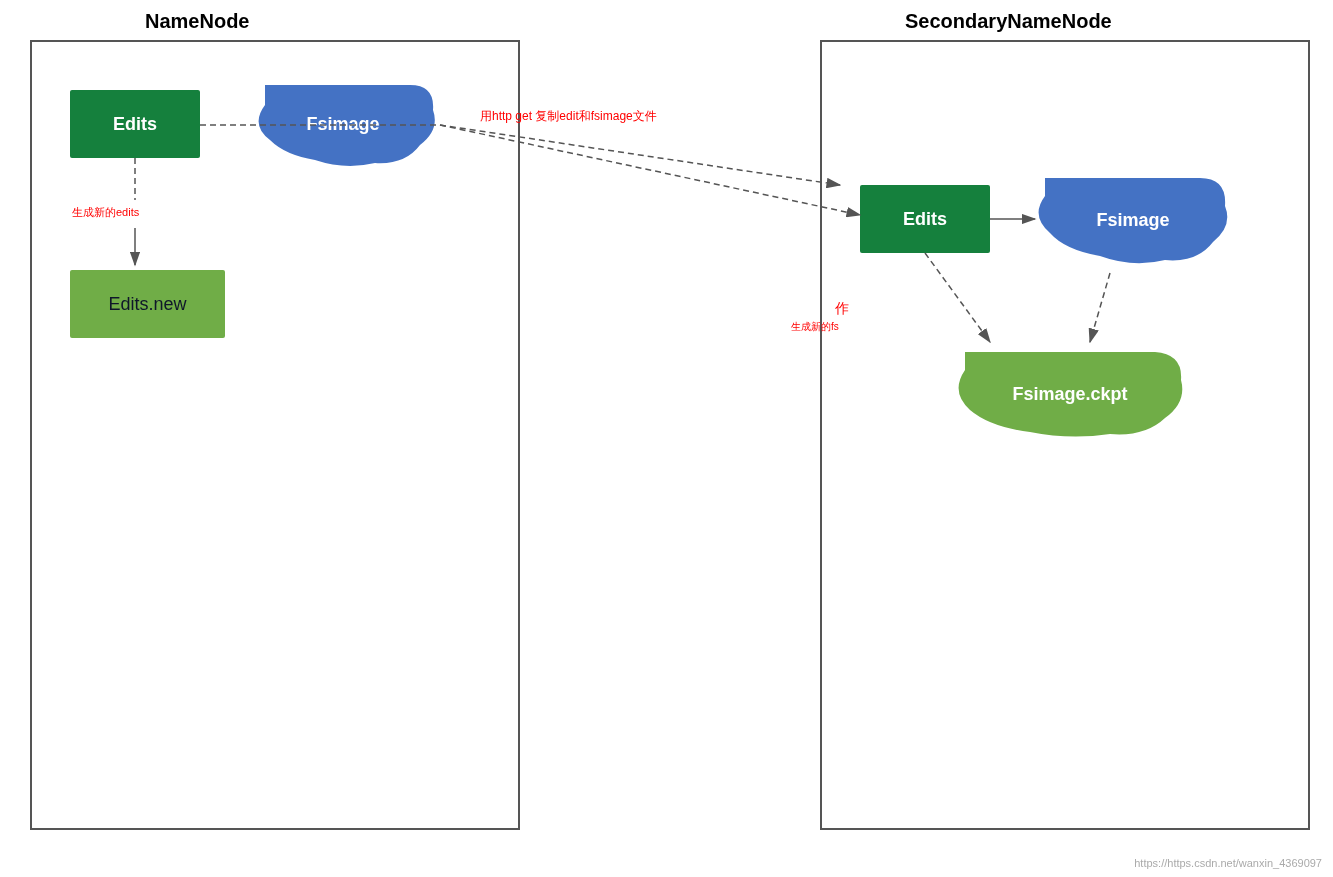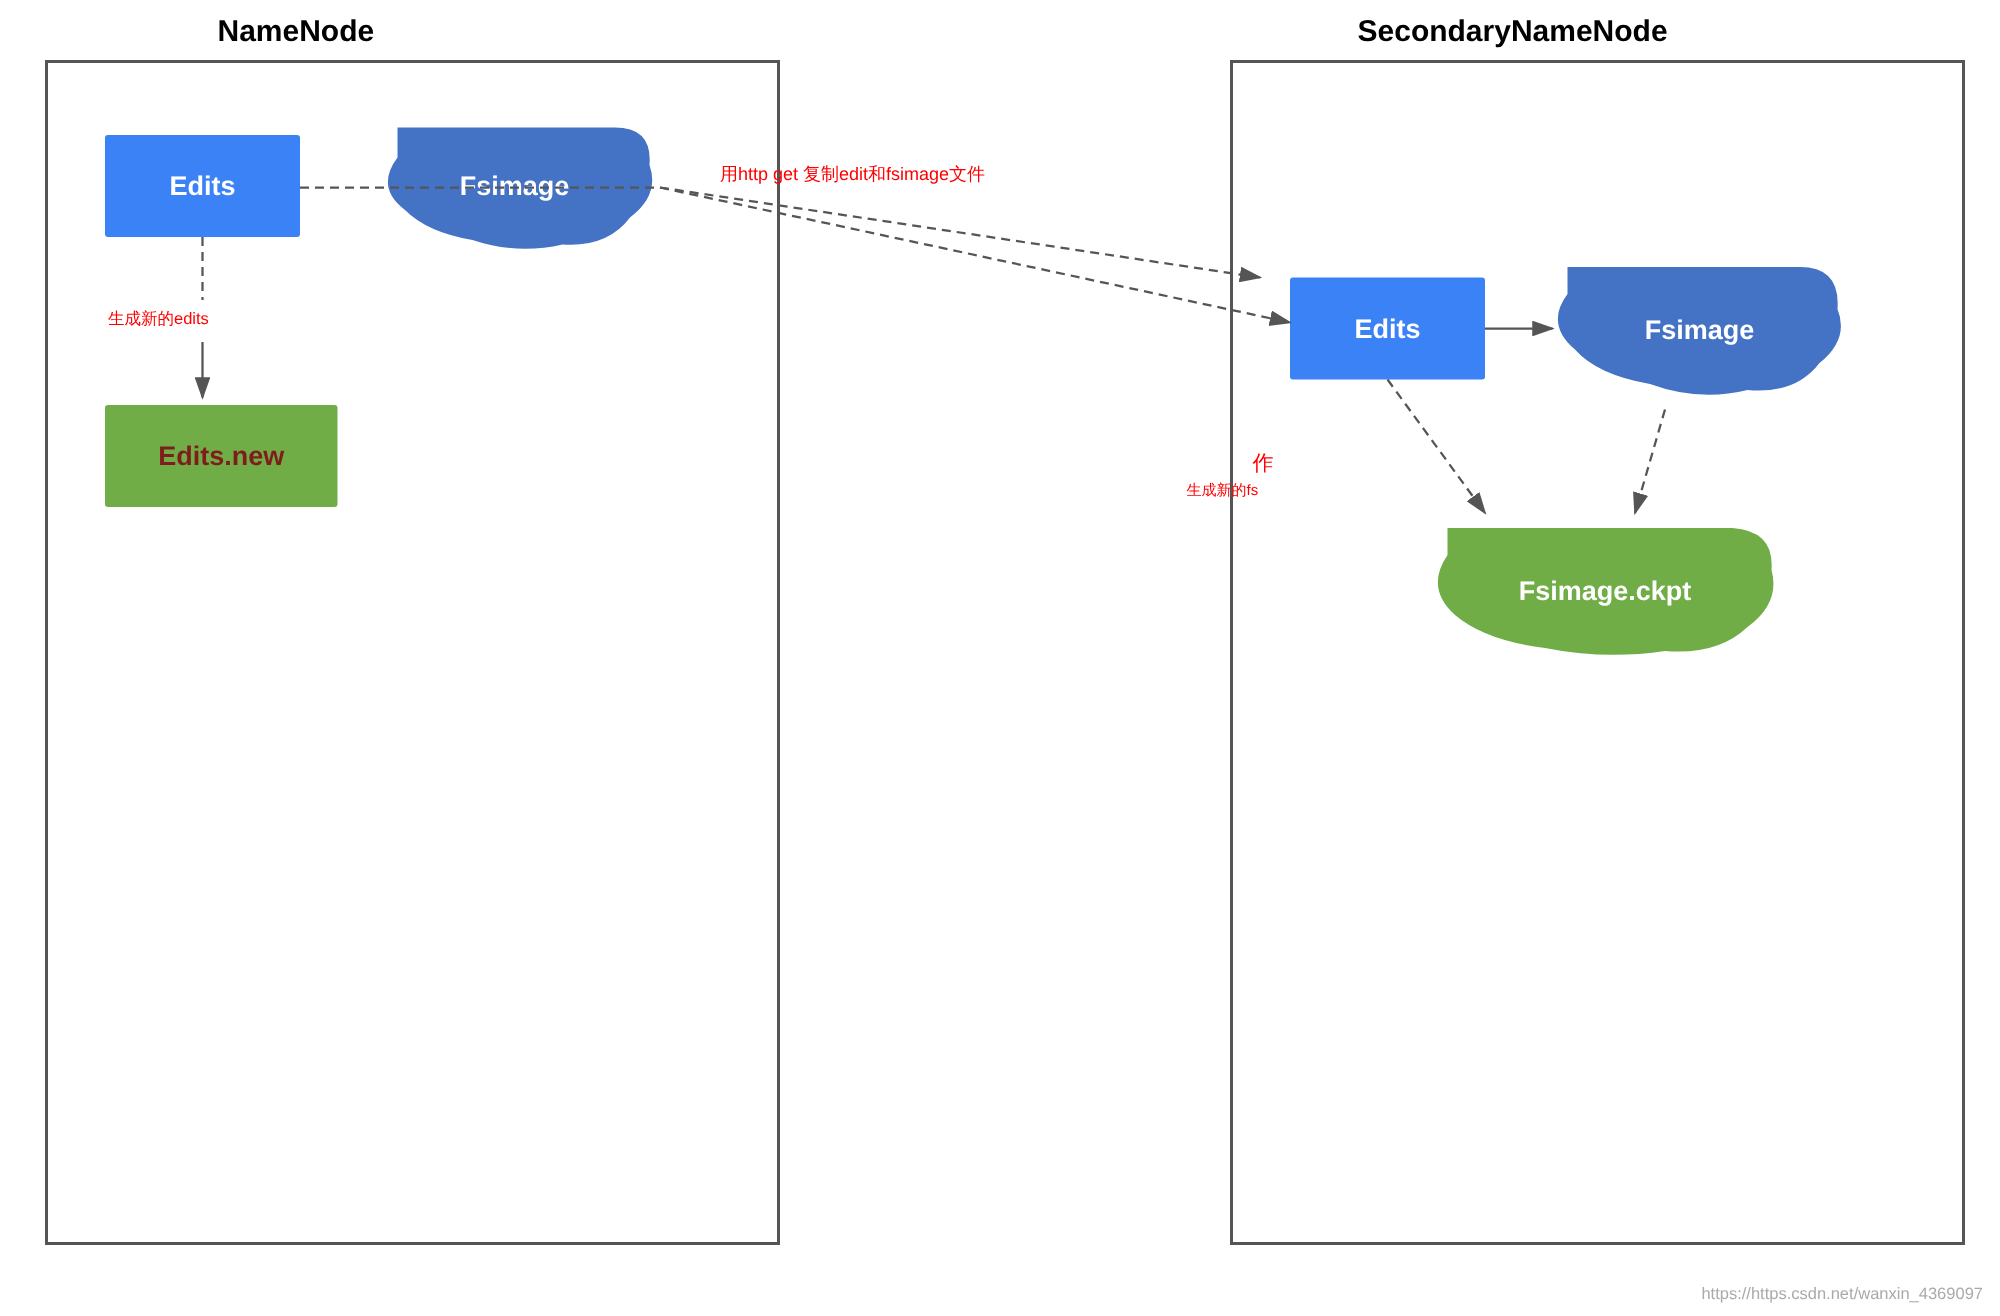--- a/index.html
+++ b/index.html
@@ -24,35 +24,35 @@
     }
     .node-title {
       position: absolute;
       font-size: 20px;
       font-weight: bold;
       color: #000;
       text-align: center;
     }
     .blue-rect {
       position: absolute;
-      background: #3b82f6;
+      background: #15803d;
       color: #fff;
       font-size: 18px;
       font-weight: bold;
       display: flex;
       align-items: center;
       justify-content: center;
       border-radius: 2px;
     }
     .green-rect {
       position: absolute;
       background: #70ad47;
-      color: #7f1d1d;
+      color: #0f172a;
       font-size: 18px;
-      font-weight: bold;
+      font-weight: normal;
       display: flex;
       align-items: center;
       justify-content: center;
       border-radius: 2px;
     }
     .red-text {
       position: absolute;
       color: #ff0000;
       font-size: 11px;
     }

